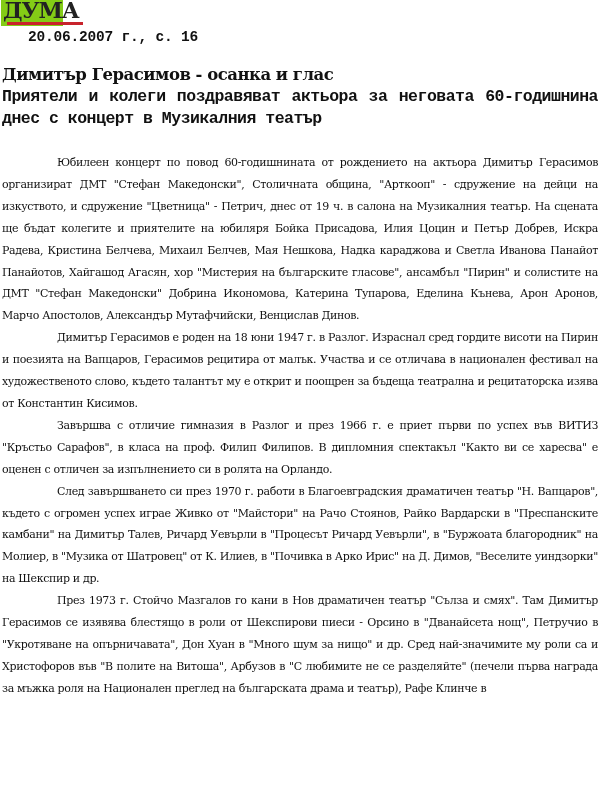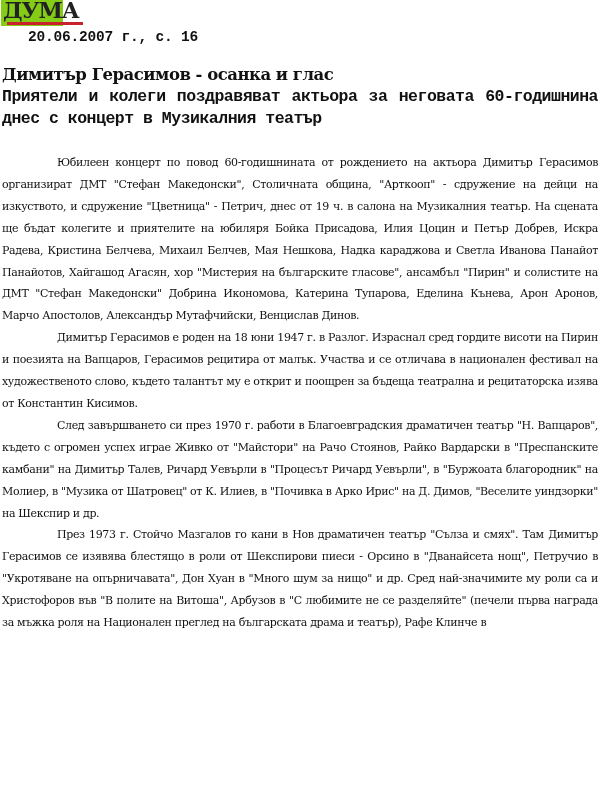--- a/index.html
+++ b/index.html
@@ -56,15 +56,16 @@
   <span class="logo-bar"></span>
 </div>
 <div class="dateline">20.06.2007 г., с. 16</div>
 
 <h1 class="title">Димитър Герасимов - осанка и глас</h1>
 <h2 class="subtitle">Приятели и колеги поздравяват актьора за неговата 60-годишнина днес с концерт в Музикалния театър</h2>
 
 <div class="body">
   <p>Юбилеен концерт по повод 60-годишнината от рождението на актьора Димитър Герасимов организират ДМТ "Стефан Македонски", Столичната община, "Арткооп" - сдружение на дейци на изкуството, и сдружение "Цветница" - Петрич, днес от 19 ч. в салона на Музикалния театър. На сцената ще бъдат колегите и приятелите на юбиляря Бойка Присадова, Илия Цоцин и Петър Добрев, Искра Радева, Кристина Белчева, Михаил Белчев, Мая Нешкова, Надка караджова и Светла Иванова Панайот Панайотов, Хайгашод Агасян, хор "Мистерия на българските гласове", ансамбъл "Пирин" и солистите на ДМТ "Стефан Македонски" Добрина Икономова, Катерина Тупарова, Еделина Кънева, Арон Аронов, Марчо Апостолов, Александър Мутафчийски, Венцислав Динов.</p>
   <p>Димитър Герасимов е роден на 18 юни 1947 г. в Разлог. Израснал сред гордите висоти на Пирин и поезията на Вапцаров, Герасимов рецитира от малък. Участва и се отличава в национален фестивал на художественото слово, където талантът му е открит и поощрен за бъдеща театрална и рецитаторска изява от Константин Кисимов.</p>
+  <p>Завършва с отличие гимназия в Разлог и през 1966 г. е приет първи по успех във ВИТИЗ "Кръстьо Сарафов", в класа на проф. Филип Филипов. В дипломния спектакъл "Както ви се харесва" е оценен с отличен за изпълнението си в ролята на Орландо.</p>
   <p>След завършването си през 1970 г. работи в Благоевградския драматичен театър "Н. Вапцаров", където с огромен успех играе Живко от "Майстори" на Рачо Стоянов, Райко Вардарски в "Преспанските камбани" на Димитър Талев, Ричард Уевърли в "Процесът Ричард Уевърли", в "Буржоата благородник" на Молиер, в "Музика от Шатровец" от К. Илиев, в "Почивка в Арко Ирис" на Д. Димов, "Веселите уиндзорки" на Шекспир и др.</p>
   <p>През 1973 г. Стойчо Мазгалов го кани в Нов драматичен театър "Сълза и смях". Там Димитър Герасимов се изявява блестящо в роли от Шекспирови пиеси - Орсино в "Дванайсета нощ", Петручио в "Укротяване на опърничавата", Дон Хуан в "Много шум за нищо" и др. Сред най-значимите му роли са и Христофоров във "В полите на Витоша", Арбузов в "С любимите не се разделяйте" (печели първа награда за мъжка роля на Национален преглед на българската драма и театър), Рафе Клинче в</p>
 </div>
 
 </body></html>

